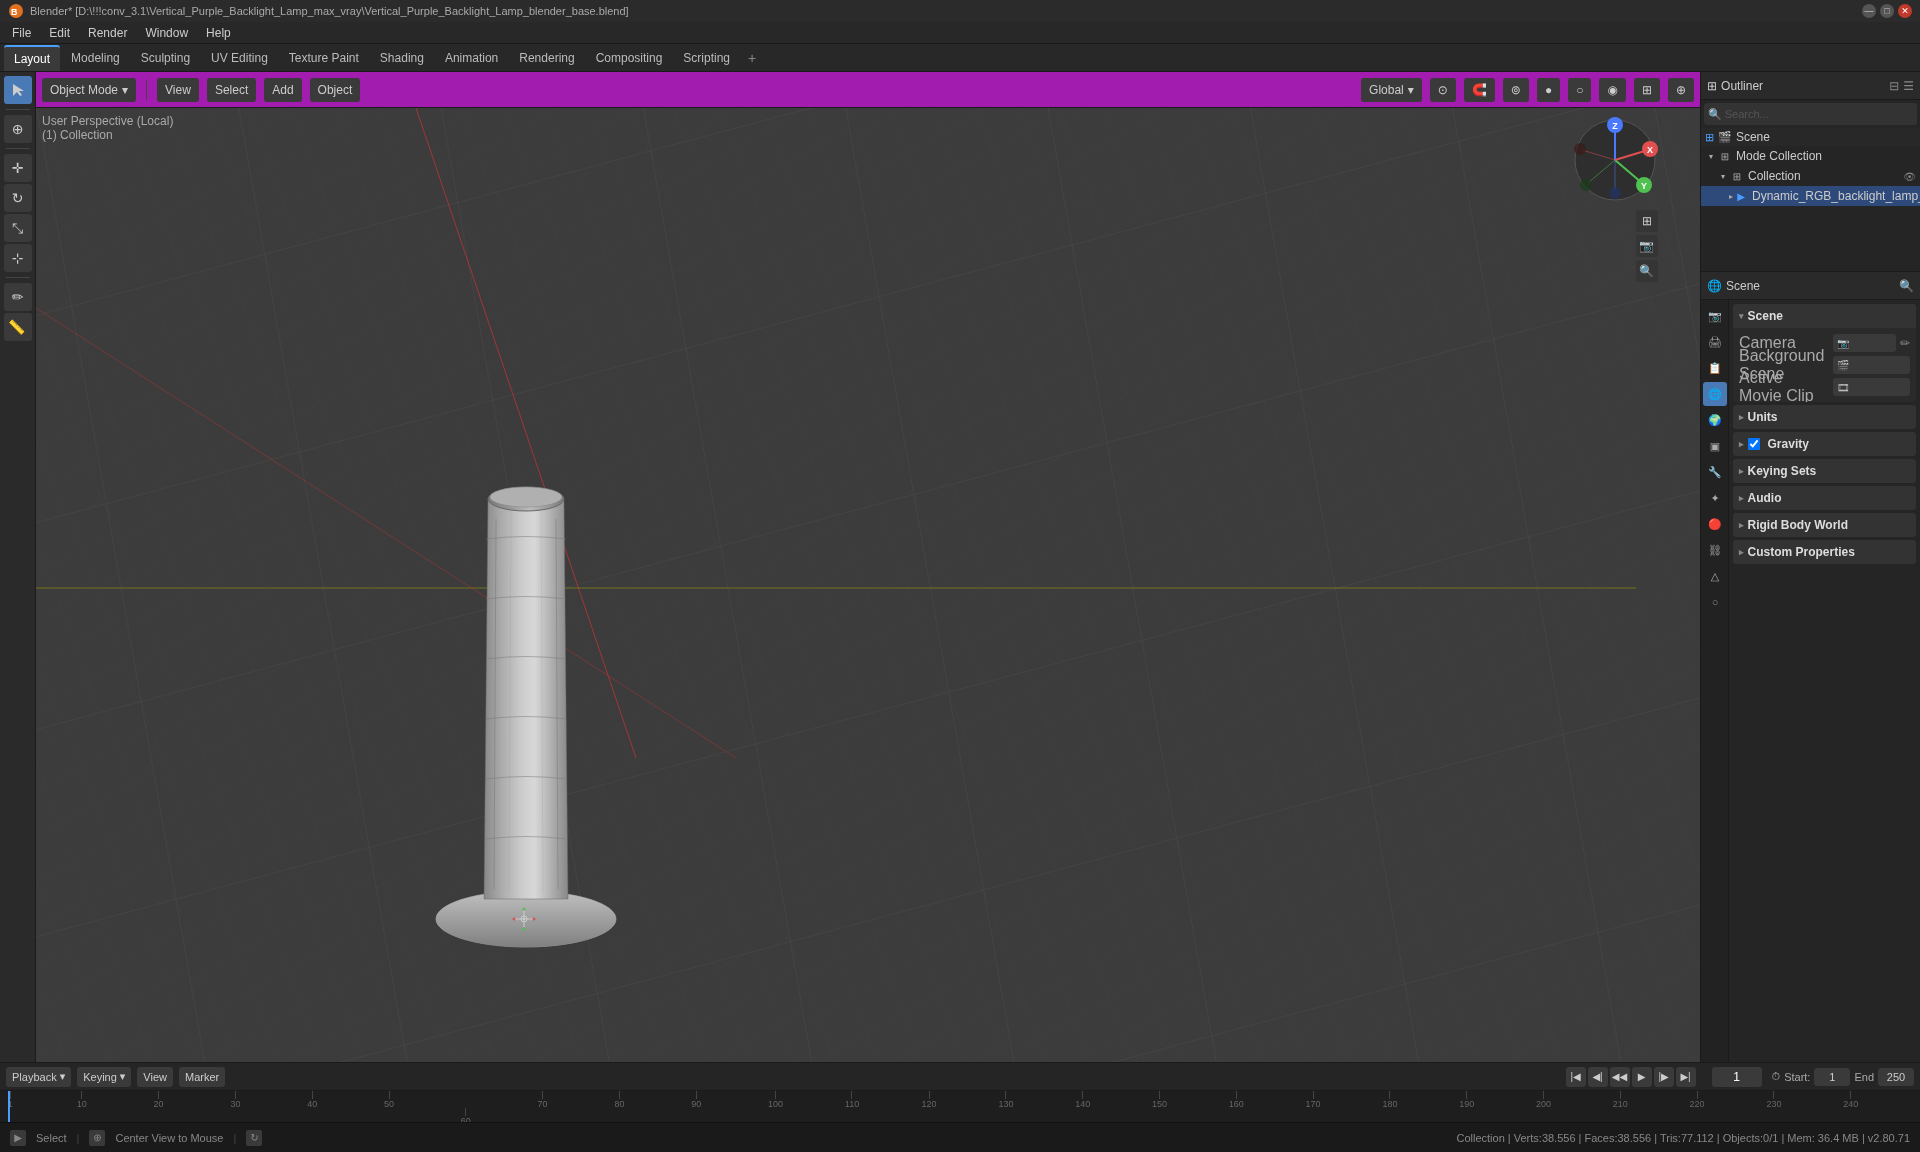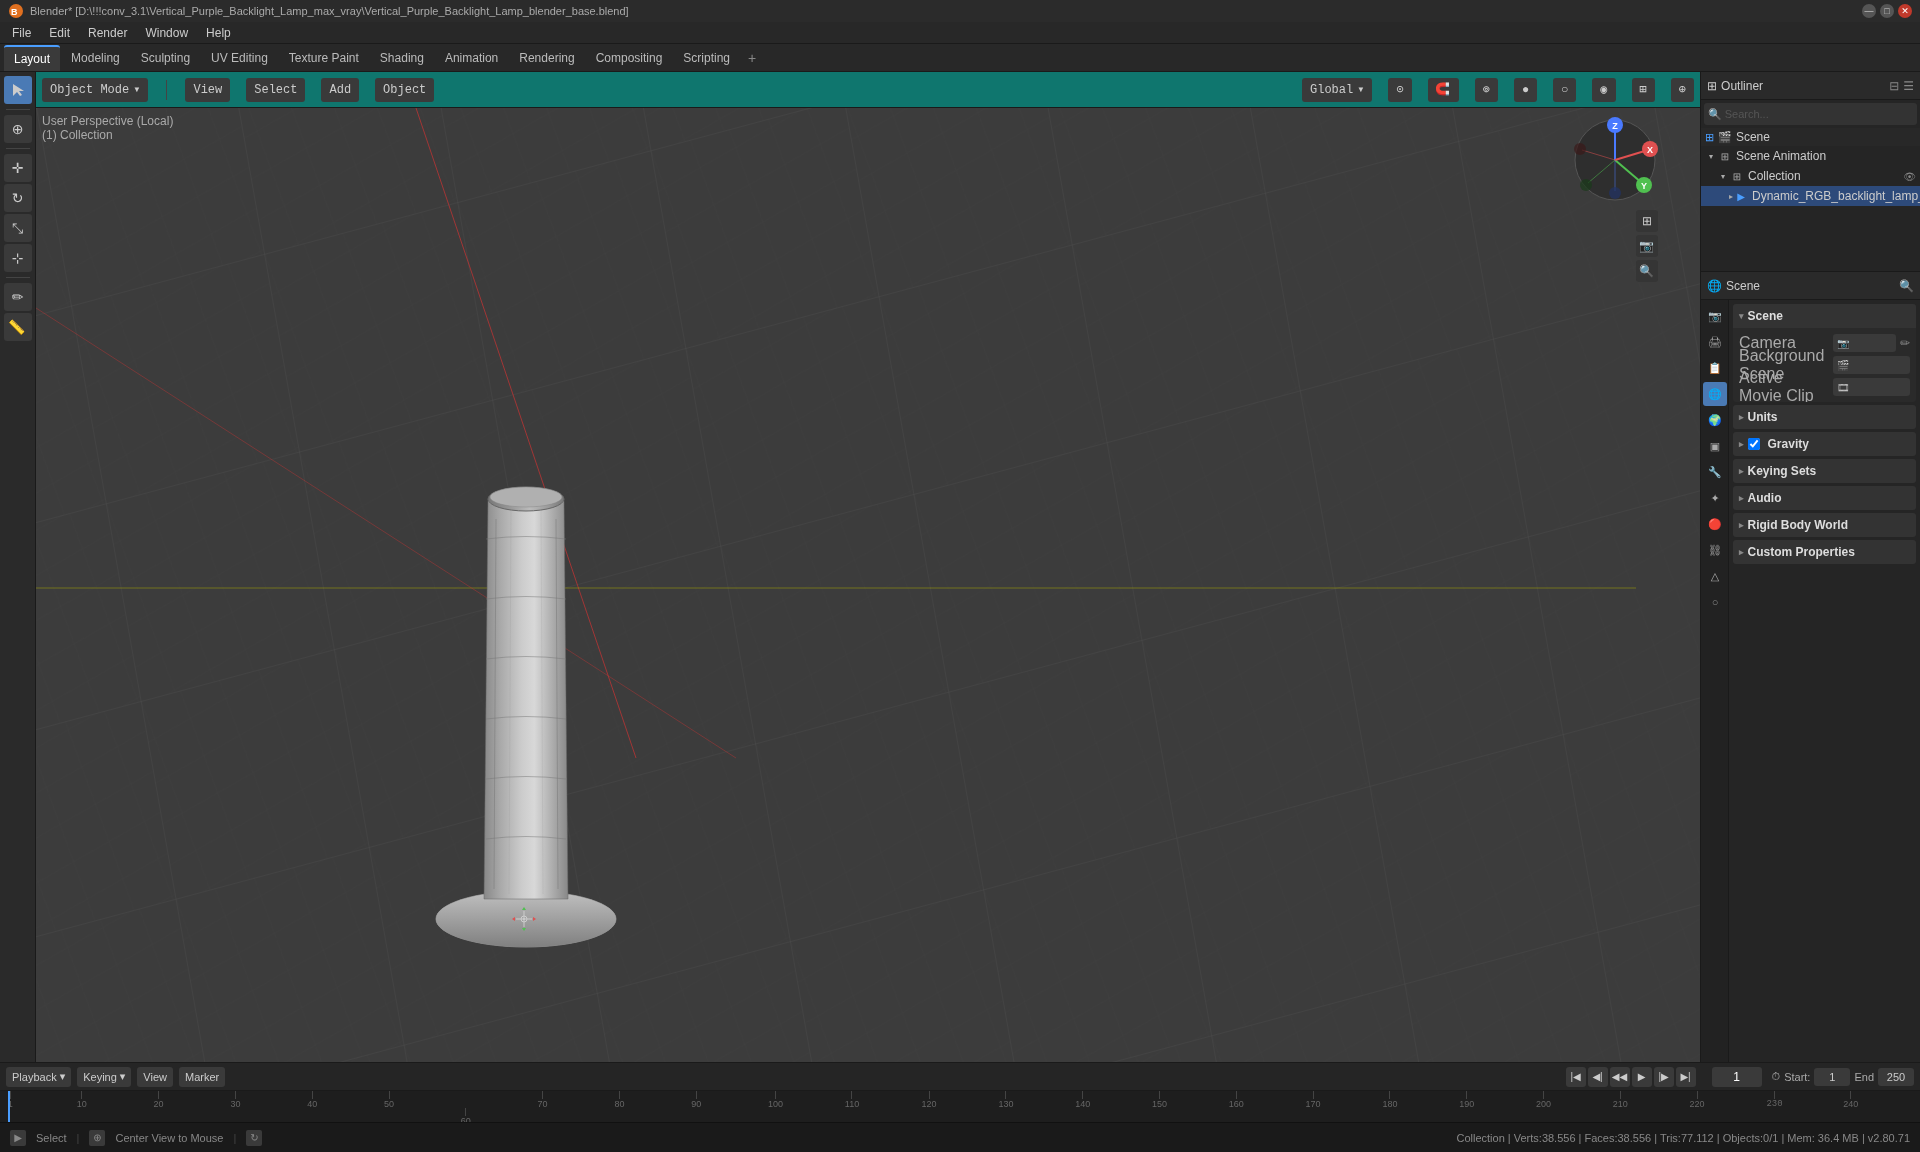--- a/index.html
+++ b/index.html
@@ -159,28 +159,27 @@
       margin: 3px 0;
     }
 
     
     #viewport-header {
       position: absolute;
       top: 72px;
       left: 36px;
       width: calc(100% - 36px - 220px);
       height: 36px;
-      background: #0f766e;
+      background: #a21caf;
       display: flex;
       align-items: center;
       padding: 0 6px;
-      gap: 16px;
+      gap: 8px;
       z-index: 97;
       border-bottom: 1px solid #1a1a1a;
-      font-family: Liberation Mono, monospace;
     }
     .header-btn {
       height: 24px;
       padding: 0 8px;
       background: #3a3a3a;
       border-radius: 3px;
       display: flex;
       align-items: center;
       gap: 4px;
       cursor: pointer;
@@ -810,21 +809,21 @@
 
     <div class="scene-header-row">
       <span style="font-size:11px;color:#4a9eff">⊞</span>
       <span style="color:#e07020;font-size:11px">🎬</span>
       <span>Scene</span>
     </div>
 
     <div class="outliner-item">
       <span class="outliner-arrow">▾</span>
       <span class="outliner-icon" style="color:#aaa">⊞</span>
-      <span>Scene Animation</span>
+      <span>Mode Collection</span>
     </div>
 
     <div class="outliner-item">
       <div class="outliner-indent"></div>
       <span class="outliner-arrow">▾</span>
       <span class="outliner-icon" style="color:#aaa">⊞</span>
       <span>Collection</span>
       <span style="flex:1"></span>
       <span style="color:#888;font-size:10px">👁</span>
     </div>
@@ -1064,21 +1063,21 @@
           <span>200</span>
         </div>
         <div class="frame-mark" style="left: 84%;">
           <div class="frame-mark-line"></div>
           <span>210</span>
         </div>
         <div class="frame-mark" style="left: 88%;">
           <div class="frame-mark-line"></div>
           <span>220</span>
         </div>
-        <div class="frame-mark" style="left: 92%; font-family: Liberation Mono, monospace;">
+        <div class="frame-mark" style="left: 92%;">
           <div class="frame-mark-line"></div>
           <span>230</span>
         </div>
         <div class="frame-mark" style="left: 96%;">
           <div class="frame-mark-line"></div>
           <span>240</span>
         </div>
         <div id="current-frame-indicator" style="left: 0.4%;"></div>
       </div>
   </div>

